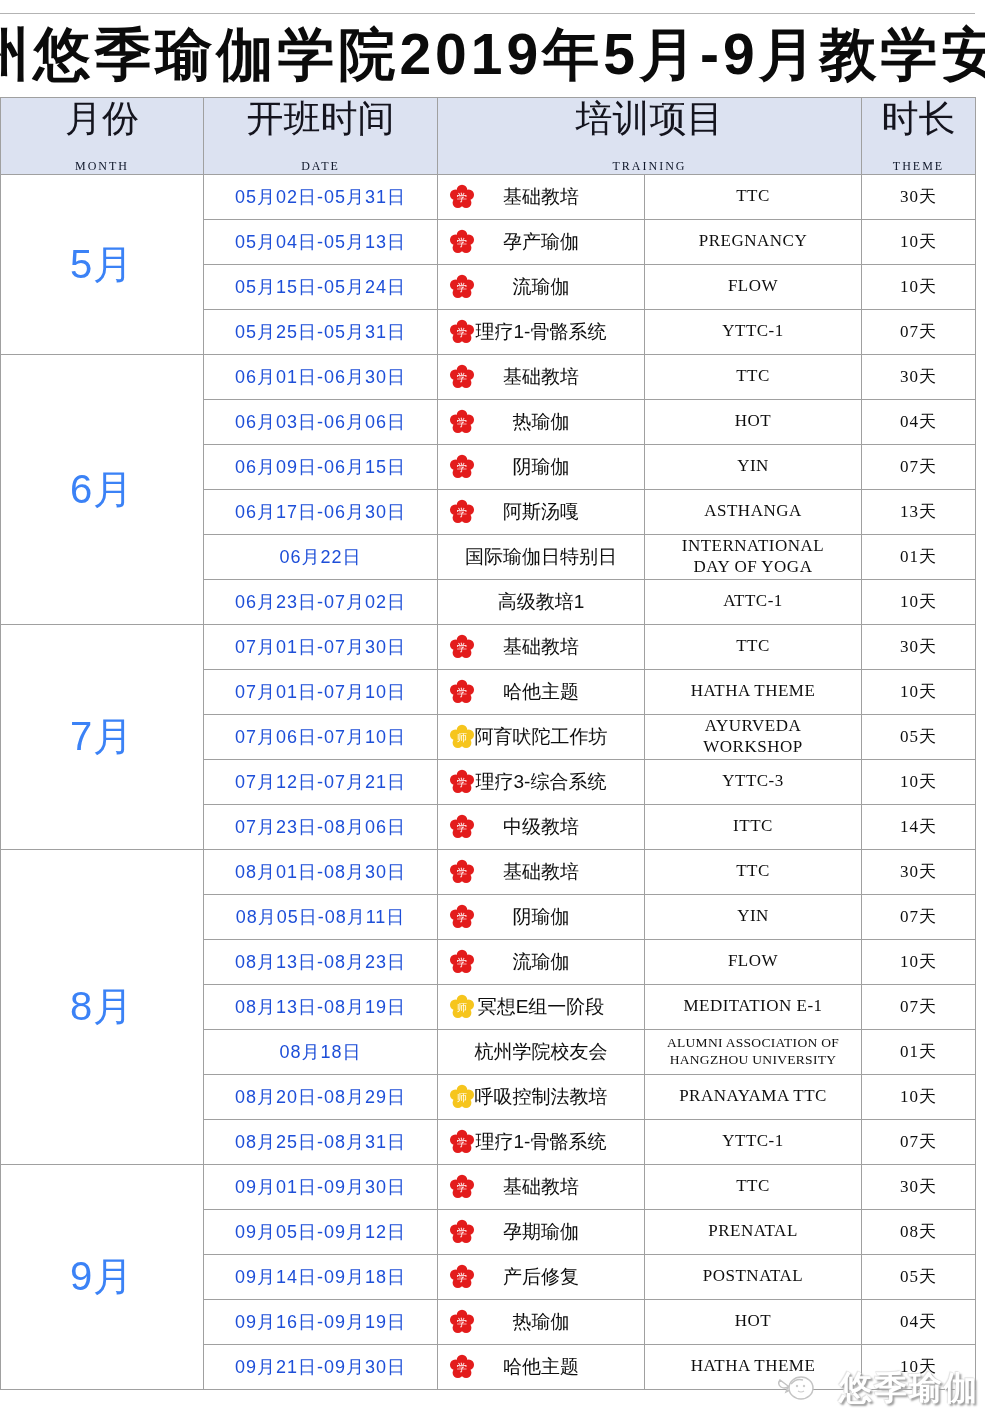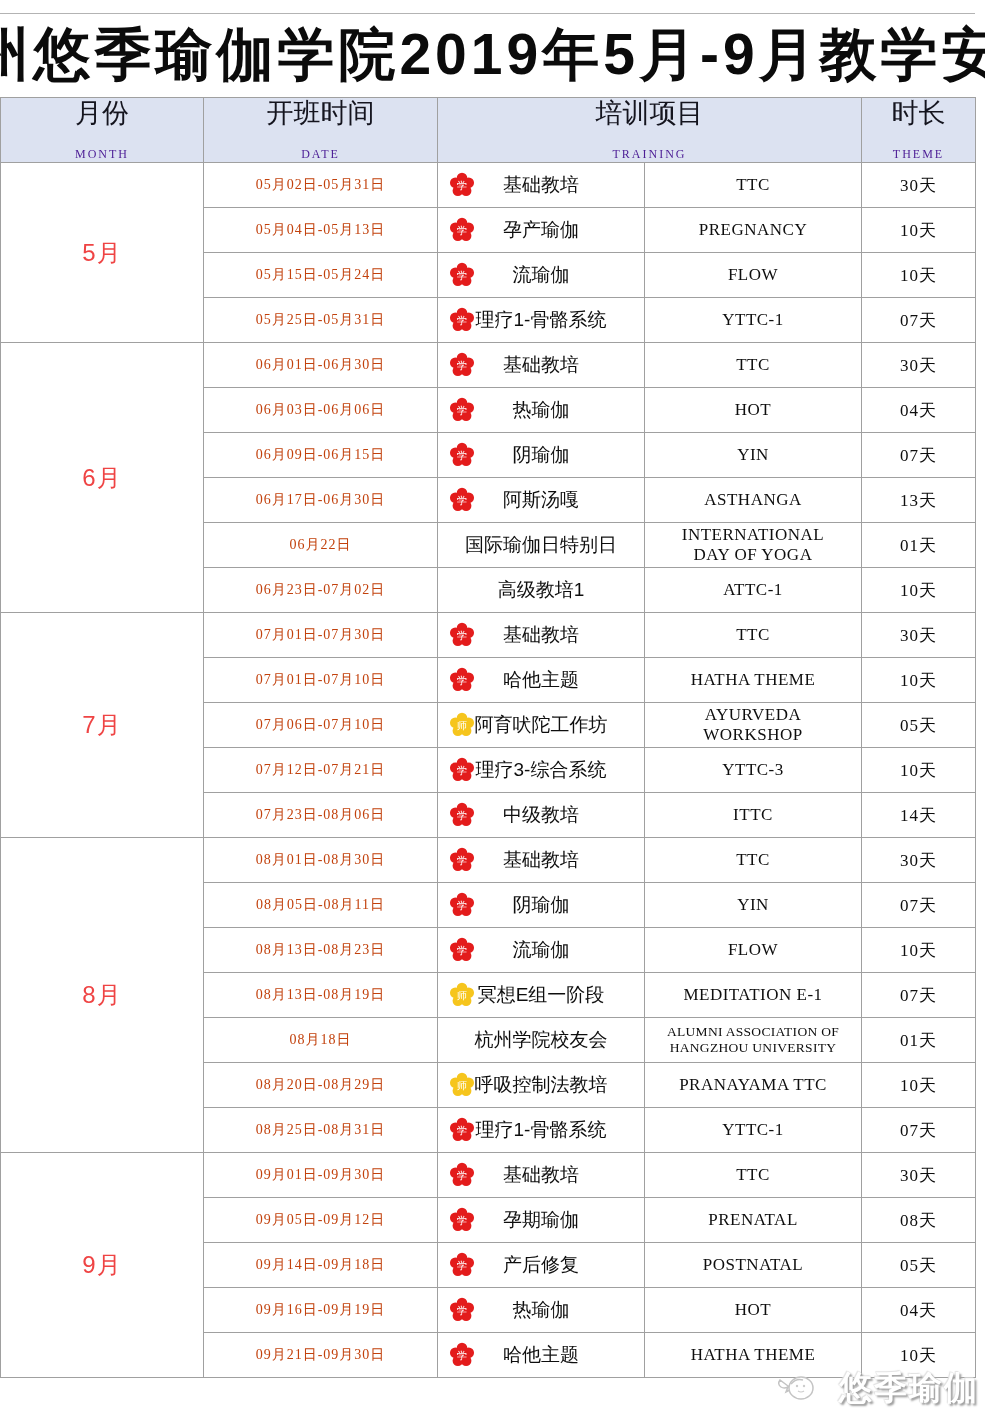--- a/index.html
+++ b/index.html
@@ -14,26 +14,26 @@
     display:flex;align-items:center;justify-content:center;
   }
   .title-band h1{
     margin:0;font-size:57px;font-weight:700;letter-spacing:4px;color:#0b0b0b;white-space:nowrap;
   }
   table.schedule{
     position:absolute;top:97px;left:0;width:975px;border-collapse:collapse;table-layout:fixed;
   }
   .schedule th,.schedule td{border:1px solid #a0a0a0;padding:0;text-align:center;vertical-align:middle;}
   .schedule thead th{background:#dce2f1;height:64px;font-weight:normal;}
-  .th-zh{display:block;font-size:27px;color:#14141e;line-height:1.15;}
-  .th-en{display:block;font-size:12px;letter-spacing:2px;color:#4c1d95;
+  .th-zh{display:block;font-size:37px;color:#14141e;line-height:1.15;}
+  .th-en{display:block;font-size:12px;letter-spacing:2px;color:#0f172a;
          font-family:"Liberation Serif","DejaVu Serif",serif;margin-top:18px;}
   .schedule tbody td{height:44px;}
-  td.month-cell{font-size:24px;color:#ef4444;letter-spacing:1px;}
-  td.date-cell{font-size:14px;letter-spacing:1px;color:#c2410c;white-space:nowrap;font-family:Liberation Serif, serif;}
+  td.month-cell{font-size:40px;color:#3b82f6;letter-spacing:1px;}
+  td.date-cell{font-size:18px;letter-spacing:1px;color:#1d4ed8;white-space:nowrap;}
   td.zh-cell{position:relative;font-size:19px;color:#0e0e0e;}
   td.zh-cell .flower{position:absolute;left:11px;top:50%;margin-top:-13px;width:26px;height:26px;}
   td.en-cell{font-family:"Liberation Serif","DejaVu Serif",serif;font-size:17px;
              letter-spacing:.5px;line-height:1.2;color:#0e0e0e;padding:0 20px;}
   td.en-cell.en-small{font-size:13.5px;letter-spacing:.3px;}
   td.days-cell{font-family:"Liberation Serif","DejaVu Serif",serif;font-size:17px;letter-spacing:1px;color:#0e0e0e;}
   .watermark{
     position:absolute;right:6px;bottom:12px;display:flex;align-items:center;gap:5px;
   }
   .wm-logo-text{

